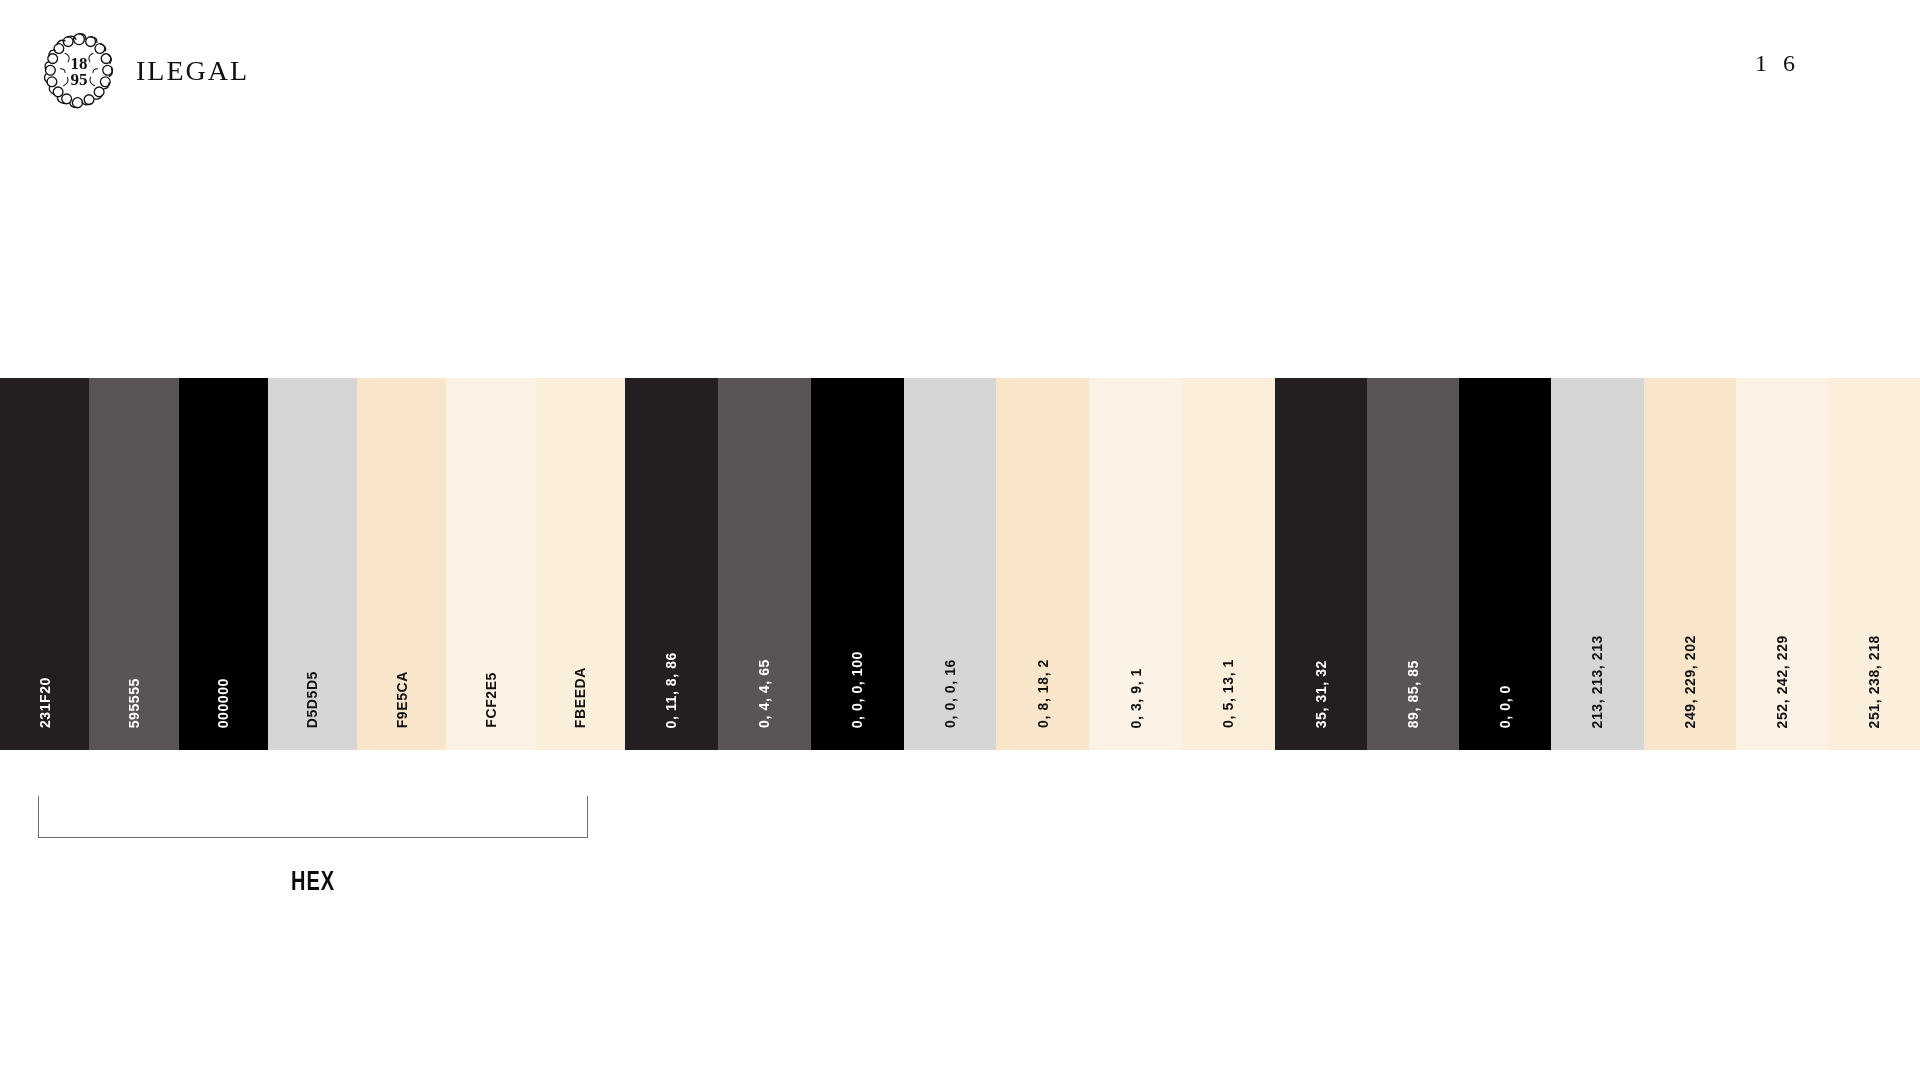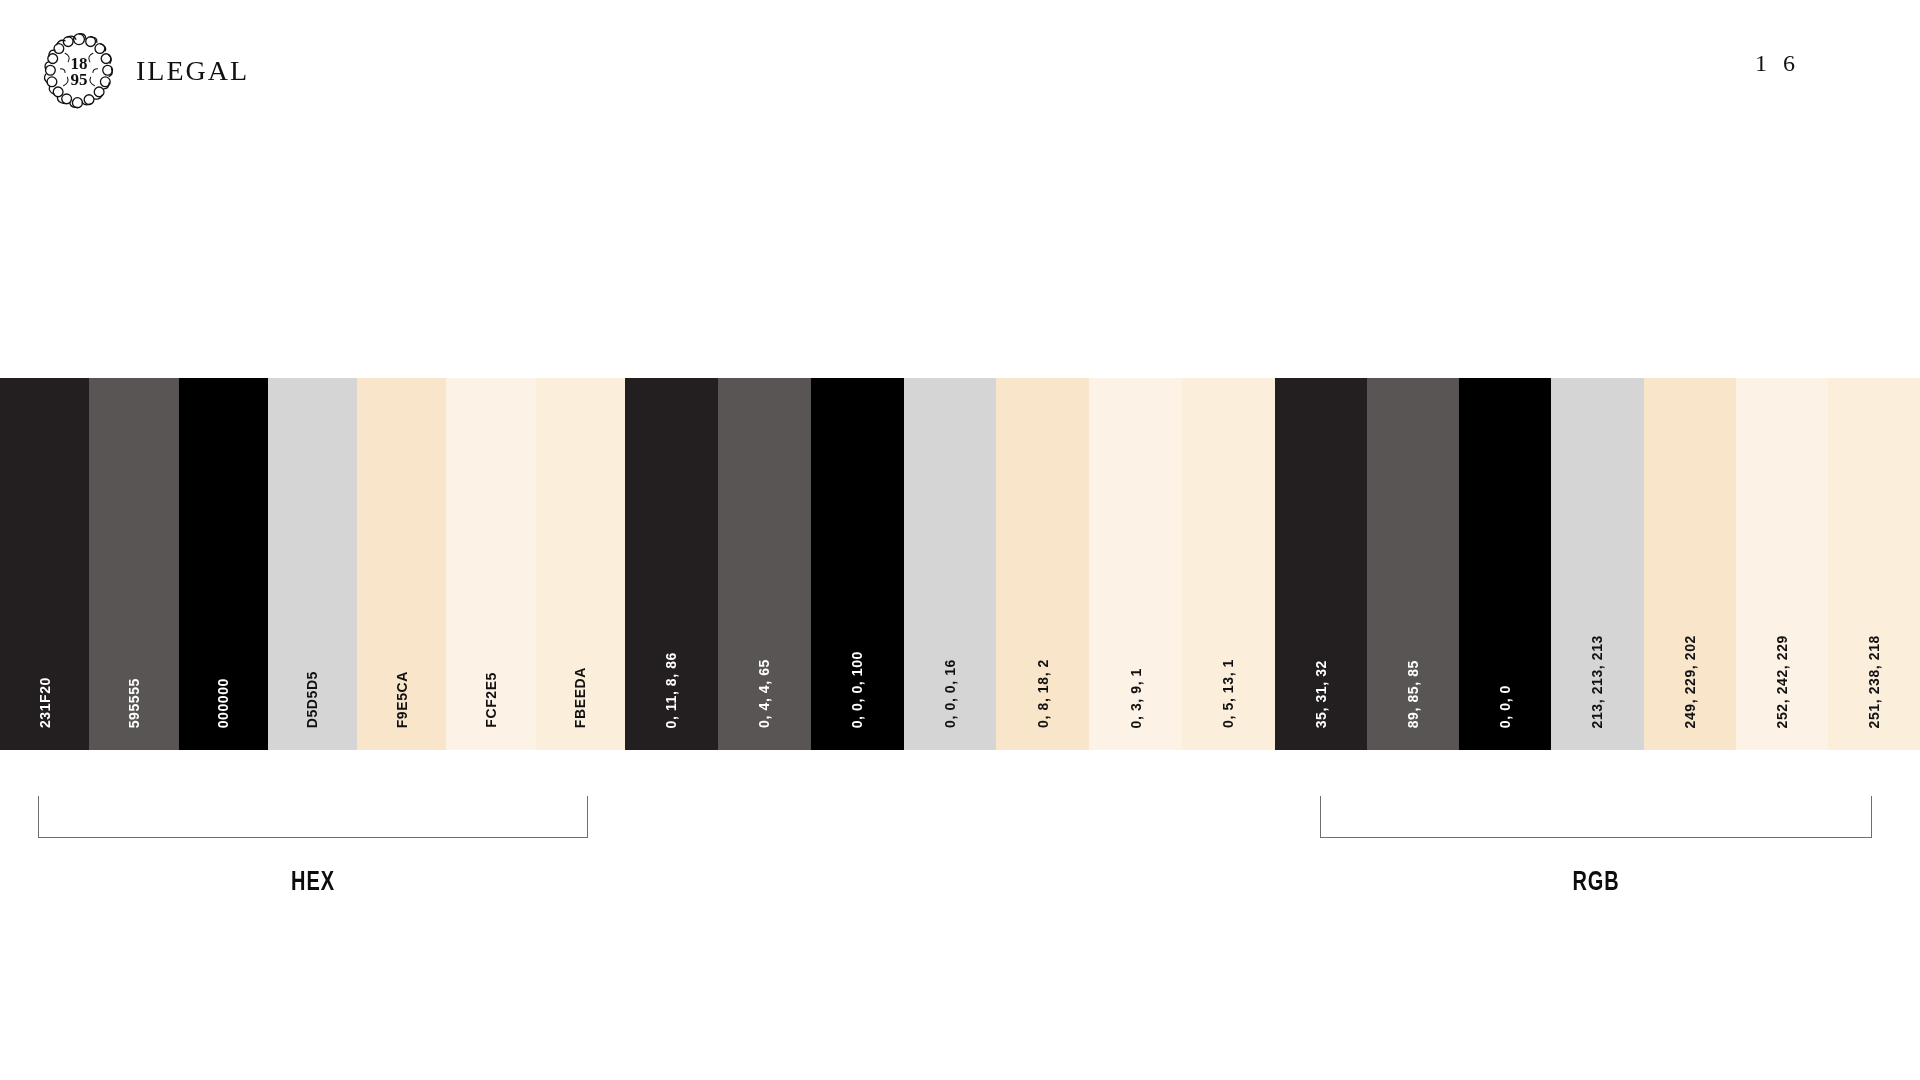--- a/index.html
+++ b/index.html
@@ -222,19 +222,15 @@
           <span class="swatch-label" style="color: rgb(17, 17, 17);">251, 238, 218</span>
         </div>
       </div>
     </div>
 
   <div id="brackets">
       <div class="bracket-wrap" style="left: 38px; width: 550px;">
         <div class="bracket"></div>
         <div class="caption">HEX</div>
       </div>
-      <div class="bracket-wrap" style="left: 1320px; width: 552px;">
-        <div class="bracket"></div>
-        <div class="caption">RGB</div>
-      </div>
     </div>
 
 </div>
 
 </body></html>

